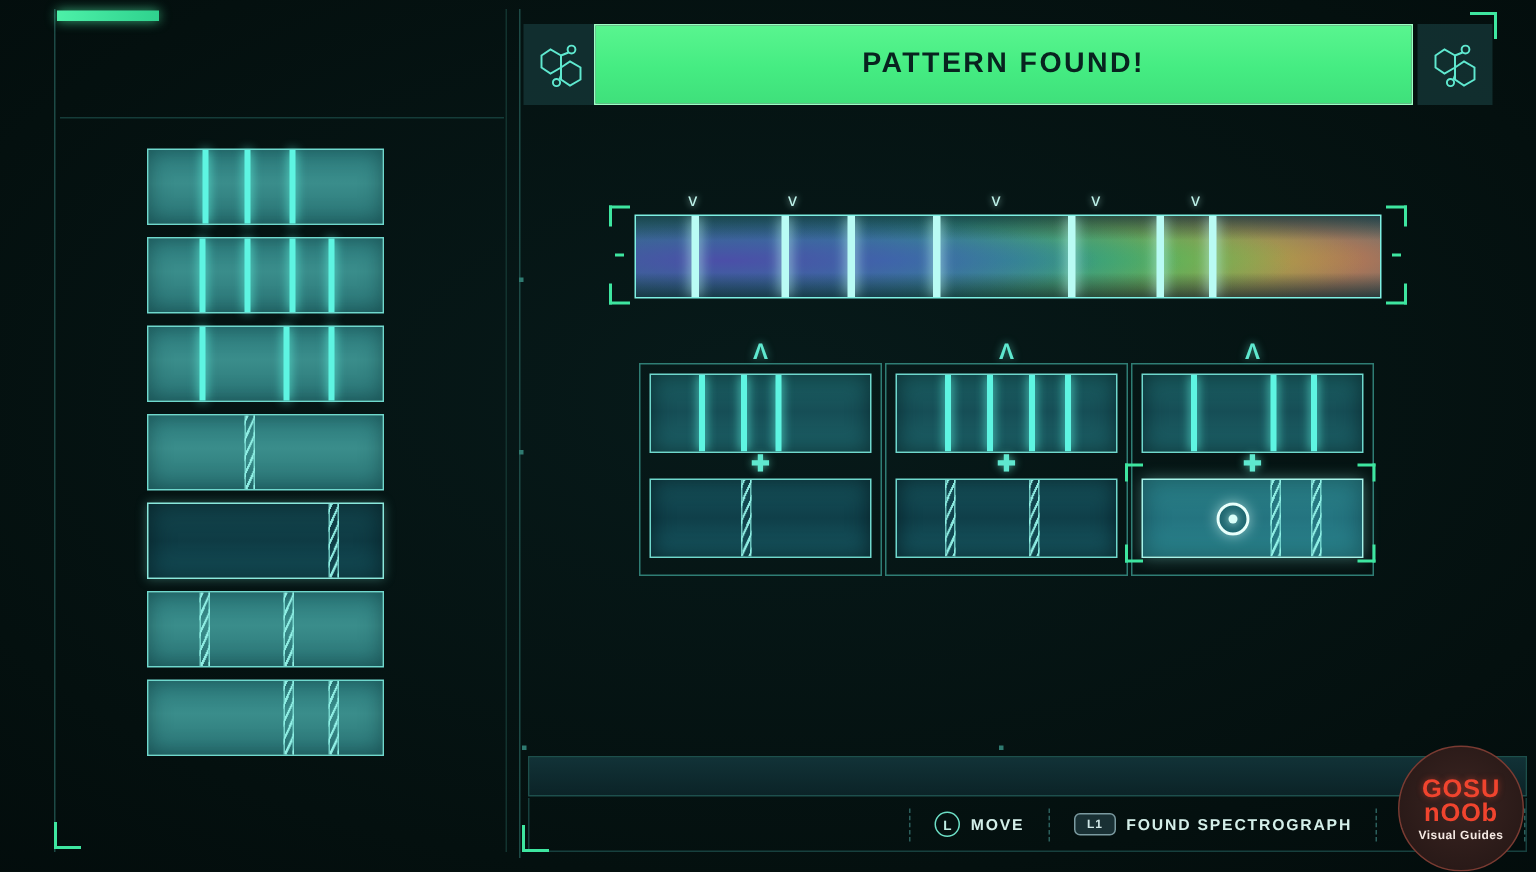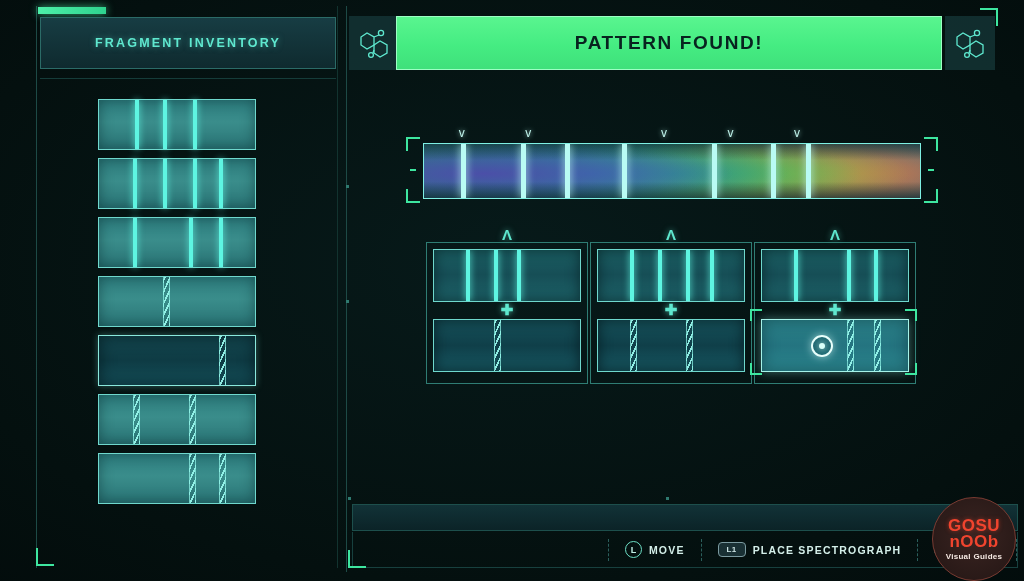--- a/index.html
+++ b/index.html
@@ -248,23 +248,20 @@
   .dot { position: absolute; width: 3px; height: 3px; background: #2f7a70; }
 </style>
 </head>
 <body>
 
 <div id="root">
 
   <div id="left-panel"></div>
   <div id="left-accent"></div>
 
-  <div id="inv-header">
-    <span class="t">FRAGMENT INVENTORY</span>
-  </div>
   <div id="inv-divider"></div>
 
   <div id="inv-list">
       <div class="inv-item">
         <div class="line" style="left: 23%;"></div>
         <div class="line" style="left: 41%;"></div>
         <div class="line" style="left: 60%;"></div>
       </div>
       <div class="inv-item">
         <div class="line" style="left: 22%;"></div>
@@ -400,21 +397,21 @@
     <span class="t">CONTR</span>
   </div>
 
   <div id="ctrl-bar">
       <div class="ctrl">
         <div class="btn-round">L</div>
         <span class="lbl">MOVE</span>
       </div>
       <div class="ctrl">
         <div class="btn-rect">L1</div>
-        <span class="lbl">PLACE SPECTROGRAPH</span>
+        <span class="lbl">FOUND SPECTROGRAPH</span>
       </div>
       <div class="ctrl">
         <div class="btn-round">✕</div>
         <span class="lbl">PLACE</span>
       </div>
     </div>
 
   <div class="corner bl" style="left:348px; top:550px;"></div>
   <div class="dot" style="left:348px; top:497px;"></div>
   <div class="dot" style="left:666px; top:497px;"></div>

